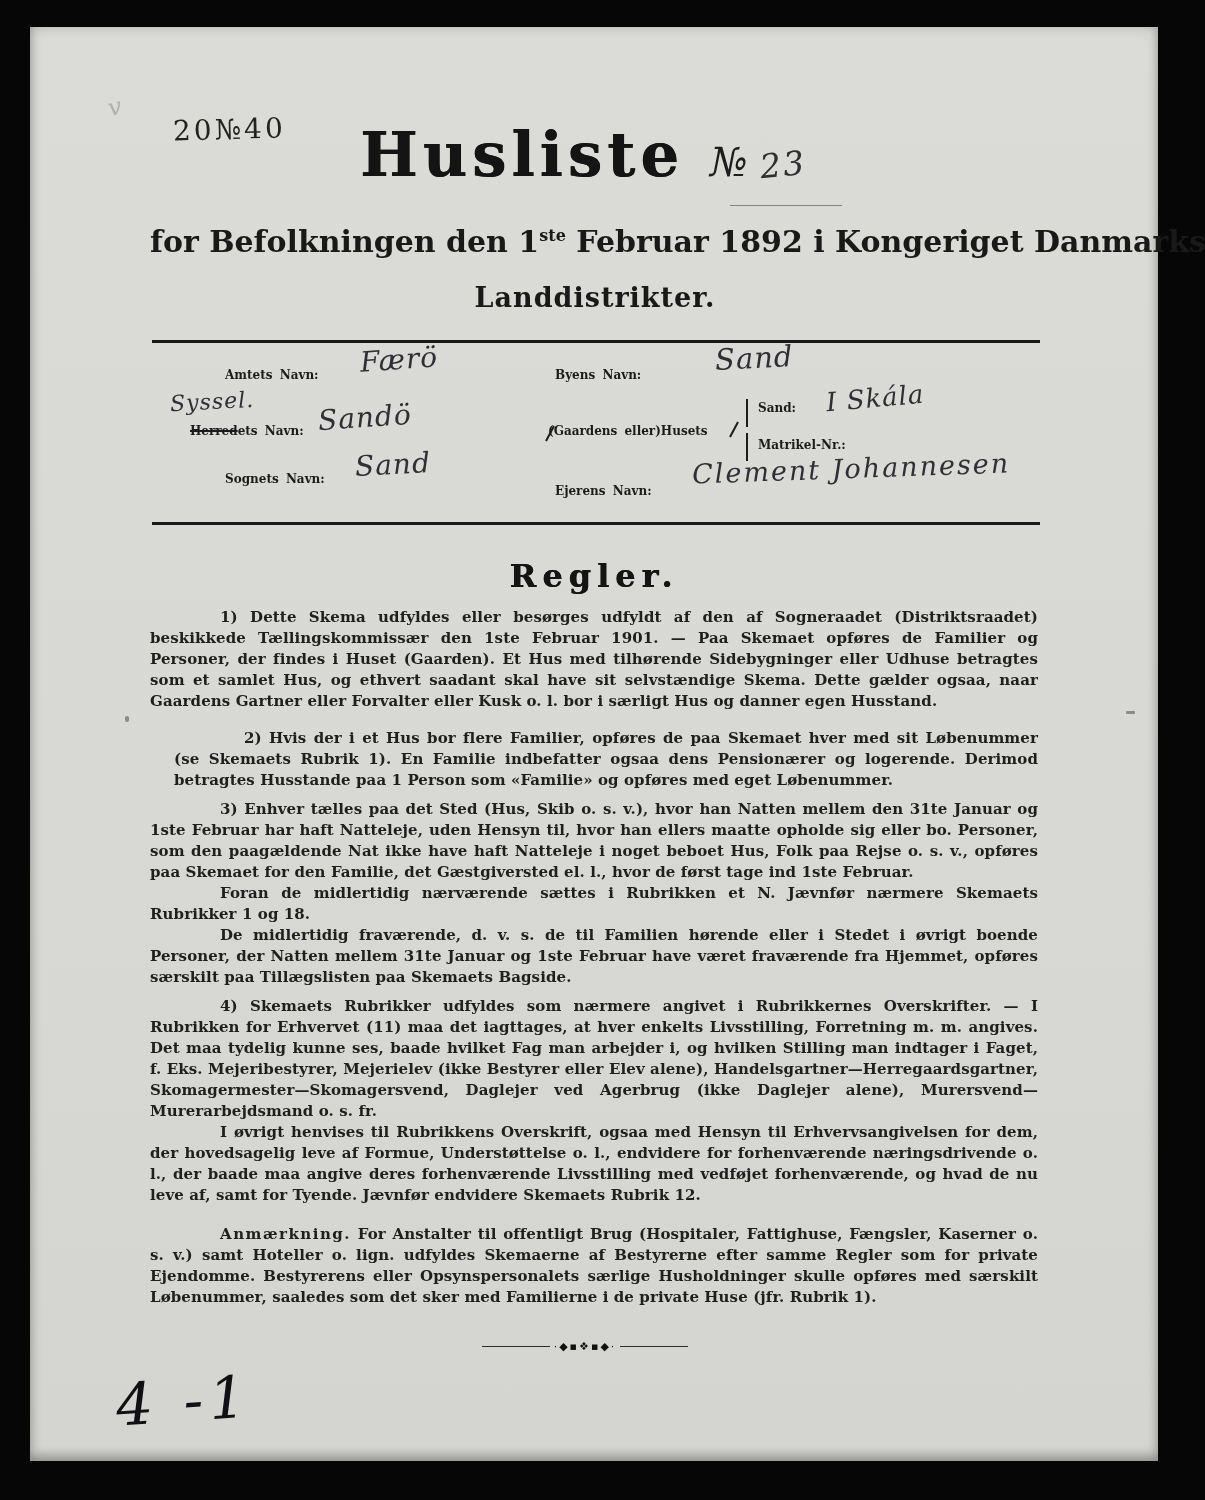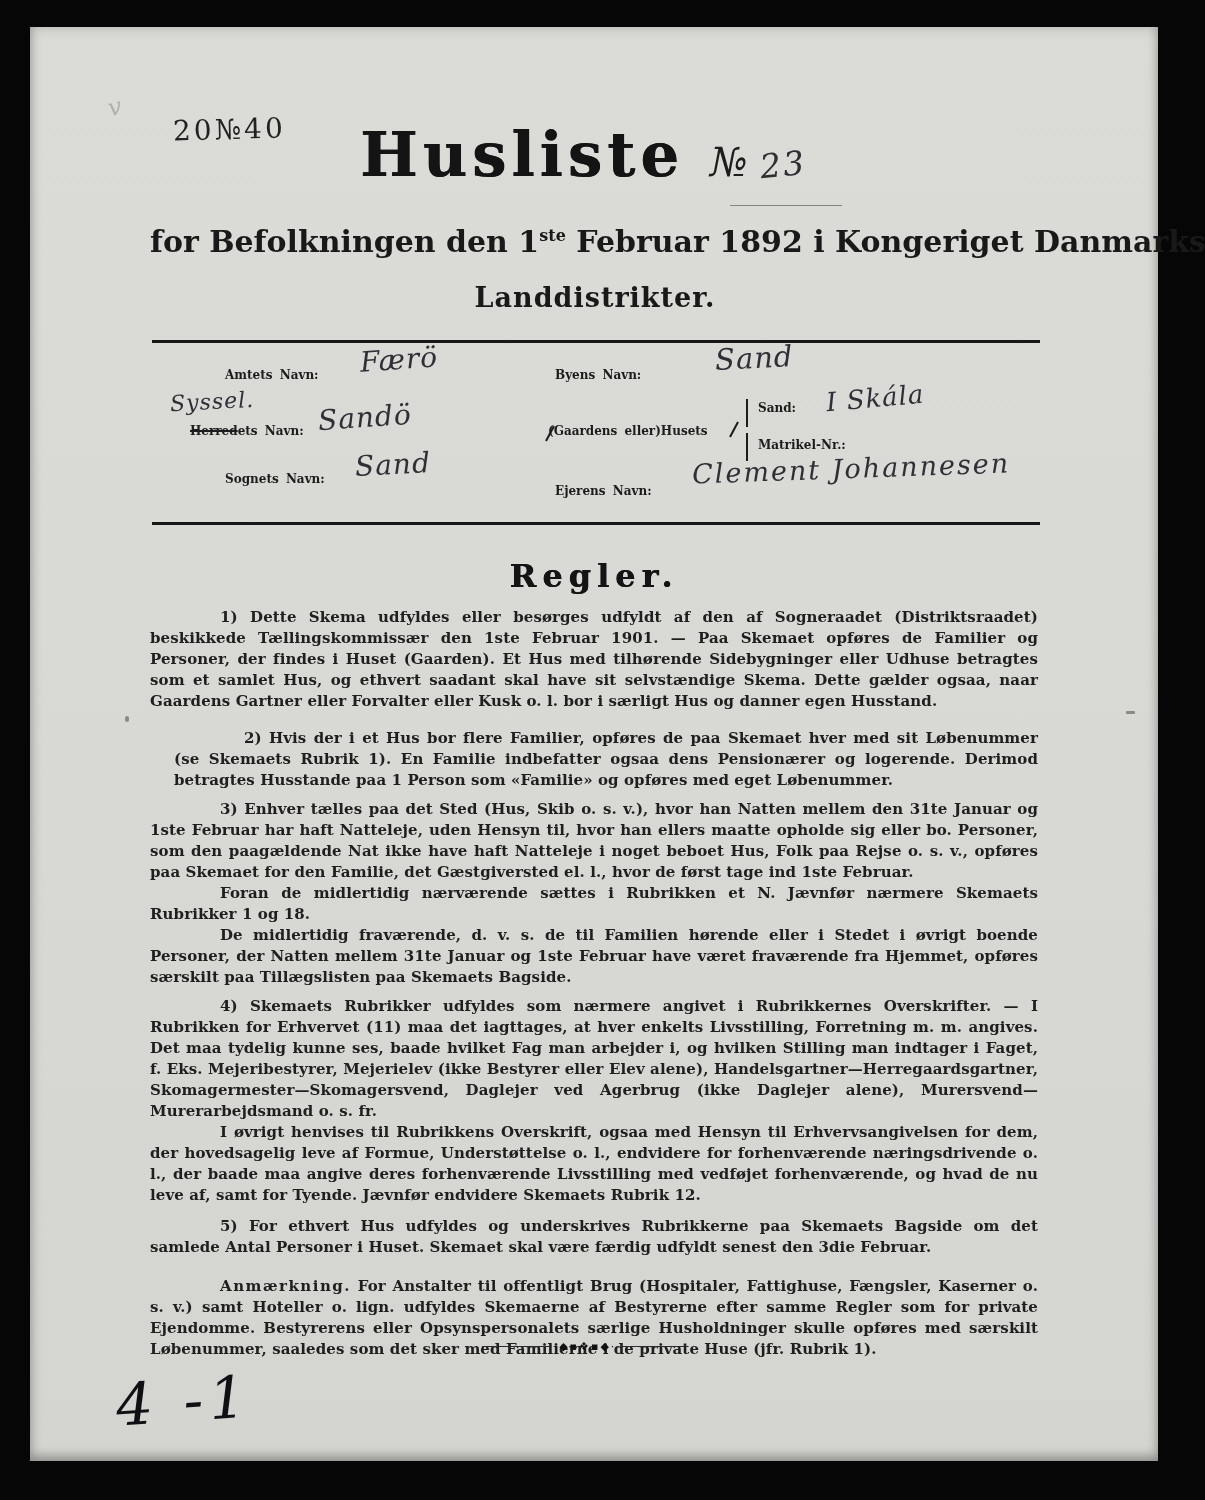--- a/index.html
+++ b/index.html
@@ -126,21 +126,20 @@
 
   <div class="abs rules">
     <div class="rules-heading">Regler.</div>
     <p class="gap-s">1) Dette Skema udfyldes eller besørges udfyldt af den af Sogneraadet (Distriktsraadet) beskikkede Tællingskommissær den 1ste Februar 1901. — Paa Skemaet opføres de Familier og Personer, der findes i Huset (Gaarden). Et Hus med tilhørende Sidebygninger eller Udhuse betragtes som et samlet Hus, og ethvert saadant skal have sit selvstændige Skema. Dette gælder ogsaa, naar Gaardens Gartner eller Forvalter eller Kusk o. l. bor i særligt Hus og danner egen Husstand.</p>
     <p class="gap-m">2) Hvis der i et Hus bor flere Familier, opføres de paa Skemaet hver med sit Løbenummer (se Skemaets Rubrik 1). En Familie indbefatter ogsaa dens Pensionærer og logerende. Derimod betragtes Husstande paa 1 Person som «Familie» og opføres med eget Løbenummer.</p>
     <p class="gap-s">3) Enhver tælles paa det Sted (Hus, Skib o. s. v.), hvor han Natten mellem den 31te Januar og 1ste Februar har haft Natteleje, uden Hensyn til, hvor han ellers maatte opholde sig eller bo. Personer, som den paagældende Nat ikke have haft Natteleje i noget beboet Hus, Folk paa Rejse o. s. v., opføres paa Skemaet for den Familie, det Gæstgiversted el. l., hvor de først tage ind 1ste Februar.</p>
     <p>Foran de midlertidig nærværende sættes i Rubrikken et N. Jævnfør nærmere Skemaets Rubrikker 1 og 18.</p>
     <p>De midlertidig fraværende, d. v. s. de til Familien hørende eller i Stedet i øvrigt boende Personer, der Natten mellem 31te Januar og 1ste Februar have været fraværende fra Hjemmet, opføres særskilt paa Tillægslisten paa Skemaets Bagside.</p>
     <p class="gap-s">4) Skemaets Rubrikker udfyldes som nærmere angivet i Rubrikkernes Overskrifter. — I Rubrikken for Erhvervet (11) maa det iagttages, at hver enkelts Livsstilling, Forretning m. m. angives. Det maa tydelig kunne ses, baade hvilket Fag man arbejder i, og hvilken Stilling man indtager i Faget, f. Eks. Mejeribestyrer, Mejerielev (ikke Bestyrer eller Elev alene), Handelsgartner—Herregaardsgartner, Skomagermester—Skomagersvend, Daglejer ved Agerbrug (ikke Daglejer alene), Murersvend—Murerarbejdsmand o. s. fr.</p>
     <p>I øvrigt henvises til Rubrikkens Overskrift, ogsaa med Hensyn til Erhvervsangivelsen for dem, der hovedsagelig leve af Formue, Understøttelse o. l., endvidere for forhenværende næringsdrivende o. l., der baade maa angive deres forhenværende Livsstilling med vedføjet forhenværende, og hvad de nu leve af, samt for Tyende. Jævnfør endvidere Skemaets Rubrik 12.</p>
-    <p class="gap-p5">5) For ethvert Hus udfyldes og underskrives Rubrikkerne paa Skemaets Bagside om det samlede Antal Personer i Huset. Skemaet skal være færdig udfyldt senest den 3die Februar.</p>
     <p class="gap-l"><span class="lead">Anmærkning.</span><span> For Anstalter til offentligt Brug (Hospitaler, Fattighuse, Fængsler, Kaserner o. s. v.) samt Hoteller o. lign. udfyldes Skemaerne af Bestyrerne efter samme Regler som for private Ejendomme. Bestyrerens eller Opsynspersonalets særlige Husholdninger skulle opføres med særskilt Løbenummer, saaledes som det sker med Familierne i de private Huse (jfr. Rubrik 1).</span></p>
   </div>
 
   <div class="abs ornament">
     <span class="orn-line"></span>
     <span class="orn-glyphs">·◆▪❖▪◆·</span>
     <span class="orn-line"></span>
   </div>
 
   <div class="abs footer-mark">4 -1</div>

